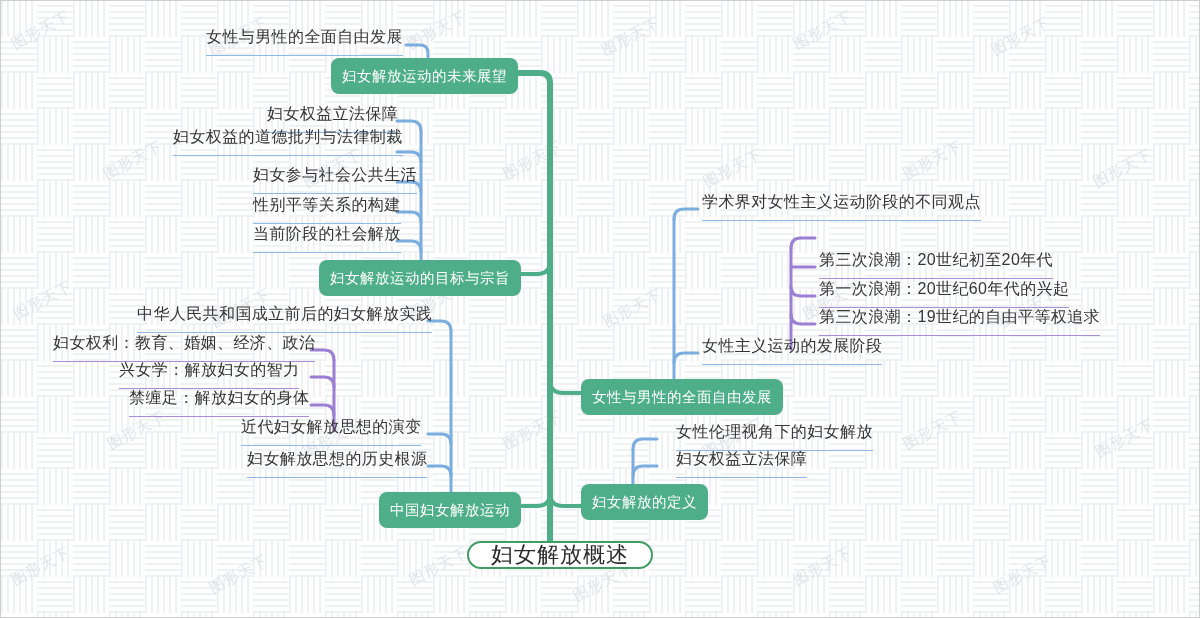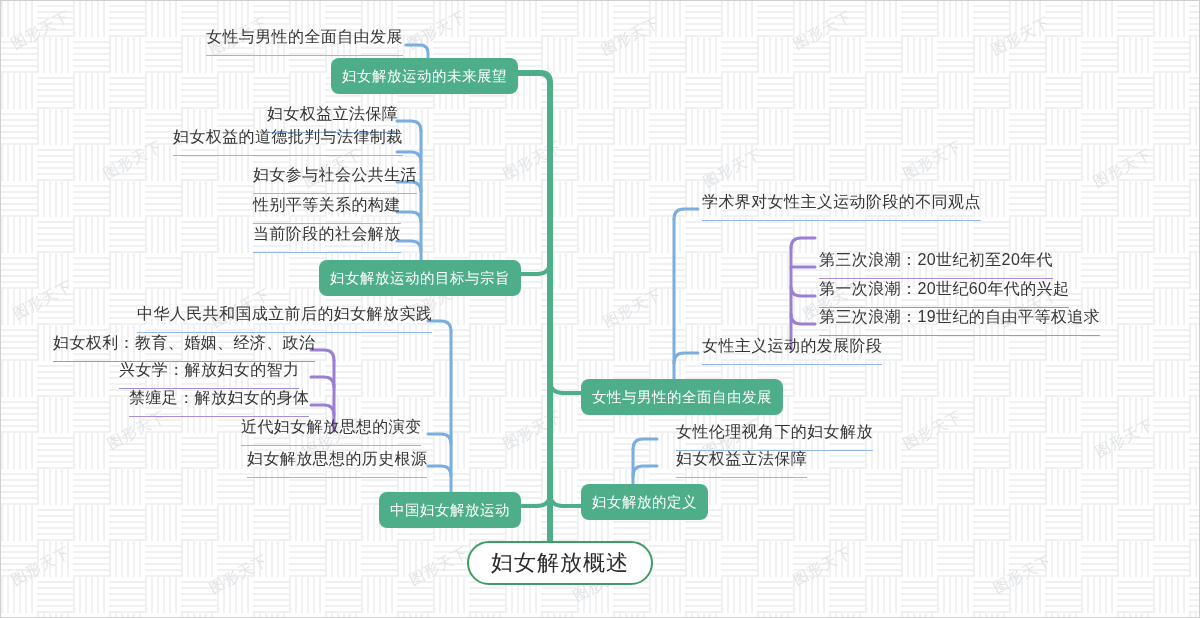--- a/index.html
+++ b/index.html
@@ -66,21 +66,21 @@
     height:36px;
     padding:0 11px;
     letter-spacing:.5px;
   }
   .root{
     background:#ffffff;
     color:#2b2b2b;
     border:2px solid #3f9d63;
     border-radius:22px;
     font-size:22px;
-    height:44px;
+    height:28px;
     padding:0 22px;
     letter-spacing:1px;
   }
   .leaf{
     position:absolute;
     white-space:nowrap;
     font-size:16px;
     color:#353535;
     letter-spacing:.4px;
     line-height:20px;

